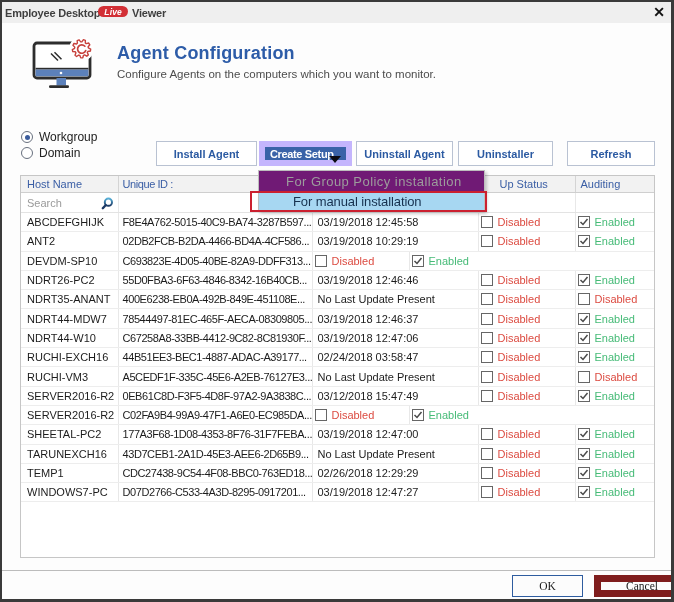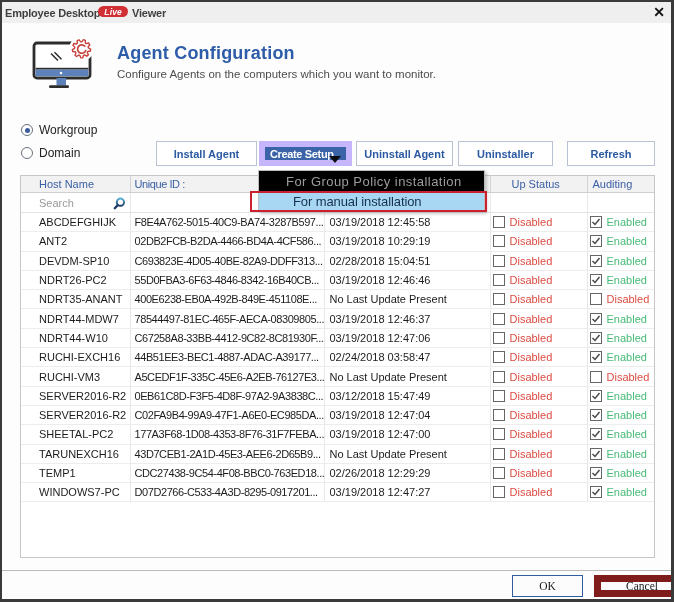--- a/index.html
+++ b/index.html
@@ -14,21 +14,21 @@
   .live-badge { position:relative; top:-1px; display:inline-flex; align-items:center; justify-content:center; background:#d22f35; color:#fff; font-size:8.5px; font-weight:bold; font-style:italic; height:11px; padding:0 6px; border-radius:6px; margin:0 4px 0 -2px; letter-spacing:0.2px; }
   .close-btn { position:absolute; right:5px; top:2px; width:16px; height:16px; font-size:14px; font-weight:bold; color:#111; text-align:center; line-height:16px; cursor:pointer; }
 
   
   .hdr-icon { position:absolute; left:30px; top:38px; }
   .page-title { position:absolute; left:117px; top:43px; font-size:18px; font-weight:bold; color:#2d5ca8; letter-spacing:0.2px; }
   .page-subtitle { position:absolute; left:117px; top:68px; font-size:11.5px; color:#4d4d4d; }
 
   
   .radio-row { position:absolute; left:21px; display:flex; align-items:center; gap:6px; height:14px; }
-  .radio-workgroup { top:123px; }
+  .radio-workgroup { top:130px; }
   .radio-domain { top:146px; }
   .radio-circle { width:12px; height:12px; border:1px solid #68707e; border-radius:50%; background:#fff; position:relative; }
   .radio-circle.selected::after { content:""; position:absolute; left:2.5px; top:2.5px; width:5px; height:5px; border-radius:50%; background:#3b5c9c; }
   .radio-label { font-size:12px; color:#222; }
 
   
   .tbtn { position:absolute; top:141px; height:25px; background:#fff; border:1px solid #b9c2d2; color:#2b5aa2; font-size:11px; font-weight:bold; text-align:center; display:flex; align-items:center; justify-content:center; cursor:pointer; }
   .tbtn-install { left:156px; width:101px; }
   .tbtn-create { left:259px; width:93px; background:#3a63a8; border:6px solid #c4b5fd; color:#fff; justify-content:flex-start; padding-left:5px; letter-spacing:-0.35px; }
   .tbtn-create .caret { position:absolute; right:5px; top:9px; width:0; height:0; border-left:6px solid transparent; border-right:6px solid transparent; border-top:7px solid #0c0c14; }
@@ -39,36 +39,36 @@
   
   .grid { position:absolute; left:20px; top:175px; width:635px; height:383px; border:1px solid #c6c6c6; background:#fff; font-size:11px; color:#1c1c1c; }
   .grid-header { display:flex; height:17px; background:#f2f2f2; border-bottom:1px solid #cfcfcf; color:#3a5ea5; }
   .grid-header .cell { border-right:1px solid #d4d4d4; display:flex; align-items:center; padding-left:6px; overflow:hidden; white-space:nowrap; }
   .search-row { display:flex; height:20px; border-bottom:1px solid #e3e3e3; }
   .search-row .cell { border-right:1px solid #e8e8e8; display:flex; align-items:center; padding-left:6px; position:relative; }
   .search-text { color:#9a9a9a; font-size:11px; }
   .search-icon { position:absolute; right:4px; top:4px; }
   .grid-row { display:flex; height:19.3px; border-bottom:1px solid #ededed; }
   .grid-row .cell { border-right:1px solid #e8e8e8; display:flex; align-items:center; padding-left:6px; overflow:hidden; white-space:nowrap; }
-  .c1 { width:97.5px;margin-left:12px; }
+  .c1 { width:97.5px; }
   .c2 { width:194px; }
   .c3 { width:166px; }
   .c4 { width:97px; }
   .c5 { flex:1; border-right:none !important; }
   .cell.c2 { padding-left:4px; letter-spacing:-0.42px; }
   .cell.c3 { padding-left:5px; }
   .cell.c4 { padding-left:2px; } .cell.c5 { padding-left:2px; }
   .hdr-upstatus { padding-left:21px !important; }
   .grid-header .c5 { padding-left:5px; }
   .checkbox { width:12px; height:12px; border:1px solid #666; background:#fff; margin-right:5px; flex:none; position:relative; }
   .status-disabled { color:#dc4b41; }
   .status-enabled { color:#46bb77; }
 
   
-  .menu { position:absolute; left:258px; top:170px; width:227px; height:42px; background:#000000; border:1px solid #bdbdbd; box-shadow:2px 2px 3px rgba(0,0,0,0.2); z-index:10; }
+  .menu { position:absolute; left:258px; top:170px; width:227px; height:42px; background:#701a75; border:1px solid #bdbdbd; box-shadow:2px 2px 3px rgba(0,0,0,0.2); z-index:10; }
   .menu-item { height:20px; font-size:13px; letter-spacing:-0.1px; display:flex; align-items:center; }
   .menu-item-1 { color:#9c9c9c; padding-left:27px; letter-spacing:0.45px; }
   .menu-item-2 { background:#a7d7f2; color:#16314f; padding-left:34px; }
   .annotation { position:absolute; left:250px; top:191px; width:237px; height:21px; border:2px solid #cb2030; z-index:12; pointer-events:none; }
 
   
   .footer-line { position:absolute; left:2px; right:2px; top:570px; height:1px; background:#bcbcbc; }
   .fbtn { position:absolute; top:575px; height:22px; background:#fcfcfc; font-size:11.5px; color:#1a1a1a; display:flex; align-items:center; justify-content:center; cursor:pointer;font-family:Liberation Serif, serif; }
   .fbtn-ok { left:512px; width:71px; border:1px solid #2e5c9f; }
   .fbtn-cancel { left:594px; width:96px; border:7px solid #7f1d1d; }
@@ -179,21 +179,20 @@
           <div class="cell c5">
             <span class="checkbox"><svg width="10" height="10" viewBox="0 0 10 10">
                 <polyline points="1.5,5 4,7.5 8.5,2" fill="none" stroke="#4a4a4a" stroke-width="1.5"></polyline>
               </svg></span>
             <span class="status-enabled">Enabled</span>
           </div>
         </div>
         <div class="grid-row">
           <div class="cell c1">DEVDM-SP10</div>
           <div class="cell c2">C693823E-4D05-40BE-82A9-DDFF313...</div>
-          <div class="cell c3">02/28/2018 15:04:51</div>
           <div class="cell c4">
             <span class="checkbox"></span>
             <span class="status-disabled">Disabled</span>
           </div>
           <div class="cell c5">
             <span class="checkbox"><svg width="10" height="10" viewBox="0 0 10 10">
                 <polyline points="1.5,5 4,7.5 8.5,2" fill="none" stroke="#4a4a4a" stroke-width="1.5"></polyline>
               </svg></span>
             <span class="status-enabled">Enabled</span>
           </div>
@@ -295,21 +294,20 @@
           <div class="cell c5">
             <span class="checkbox"><svg width="10" height="10" viewBox="0 0 10 10">
                 <polyline points="1.5,5 4,7.5 8.5,2" fill="none" stroke="#4a4a4a" stroke-width="1.5"></polyline>
               </svg></span>
             <span class="status-enabled">Enabled</span>
           </div>
         </div>
         <div class="grid-row">
           <div class="cell c1">SERVER2016-R2</div>
           <div class="cell c2">C02FA9B4-99A9-47F1-A6E0-EC985DA...</div>
-          <div class="cell c3">03/19/2018 12:47:04</div>
           <div class="cell c4">
             <span class="checkbox"></span>
             <span class="status-disabled">Disabled</span>
           </div>
           <div class="cell c5">
             <span class="checkbox"><svg width="10" height="10" viewBox="0 0 10 10">
                 <polyline points="1.5,5 4,7.5 8.5,2" fill="none" stroke="#4a4a4a" stroke-width="1.5"></polyline>
               </svg></span>
             <span class="status-enabled">Enabled</span>
           </div>

